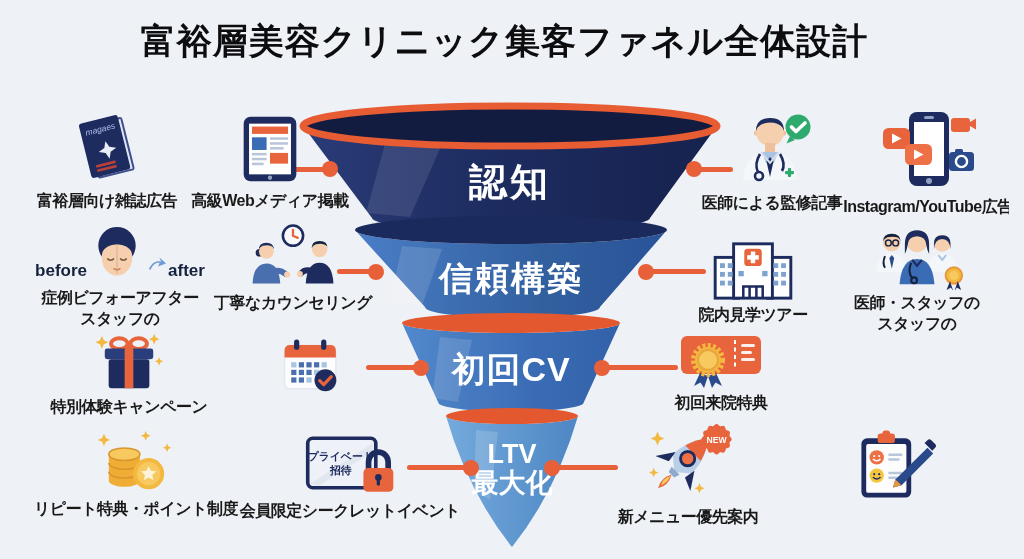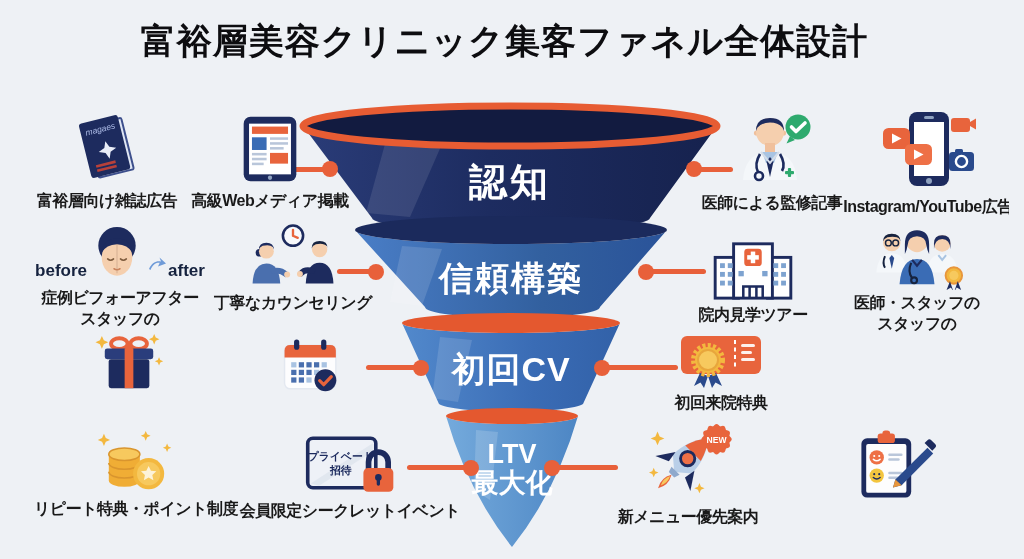--- a/index.html
+++ b/index.html
@@ -190,20 +190,21 @@
         <ellipse cx="50" cy="12" rx="8.5" ry="5.5" fill="none" stroke="#e8643c" stroke-width="4"></ellipse>
         <rect x="15" y="17" width="50" height="11" rx="2.5" fill="#2a3d7c"></rect>
         <rect x="19" y="28" width="42" height="30" rx="2.5" fill="#1d2b5e"></rect>
         <rect x="35.5" y="17" width="9" height="41" fill="#e8643c"></rect>
         <circle cx="40" cy="16" r="4" fill="#e8643c"></circle>
         <path d="M12 4 l2 4.6 4.6 2 -4.6 2 -2 4.6 -2 -4.6 -4.6 -2 4.6 -2 z" fill="#f3b83f"></path>
         <path d="M66 2 l1.6 3.8 3.8 1.6 -3.8 1.6 -1.6 3.8 -1.6 -3.8 -3.8 -1.6 3.8 -1.6 z" fill="#f3b83f"></path>
         <path d="M71 26 l1.3 3 3 1.3 -3 1.3 -1.3 3 -1.3 -3 -3 -1.3 3 -1.3 z" fill="#f3b83f"></path>
       </svg>
     </div>
+    <div class="label">特別体験キャンペーン</div>
   </div>
 
   <div class="item" style="left:219px;top:334px;width:190px">
     <div class="icon-box" style="height:62px">
       <svg width="76" height="60" viewBox="0 0 80 62">
         <rect x="9" y="9" width="54" height="46" rx="6" fill="#fdfdfe" stroke="#e3e8f0" stroke-width="1.5"></rect>
         <path d="M9 15 q0 -6 6 -6 h42 q6 0 6 6 v7 H9 Z" fill="#e8643c"></path>
         <rect x="19" y="3" width="5.5" height="11" rx="2.7" fill="#1d2b5e"></rect>
         <rect x="47.5" y="3" width="5.5" height="11" rx="2.7" fill="#1d2b5e"></rect>
         <rect x="16" y="27" width="5.5" height="5.5" fill="#a9c3e2"></rect>

